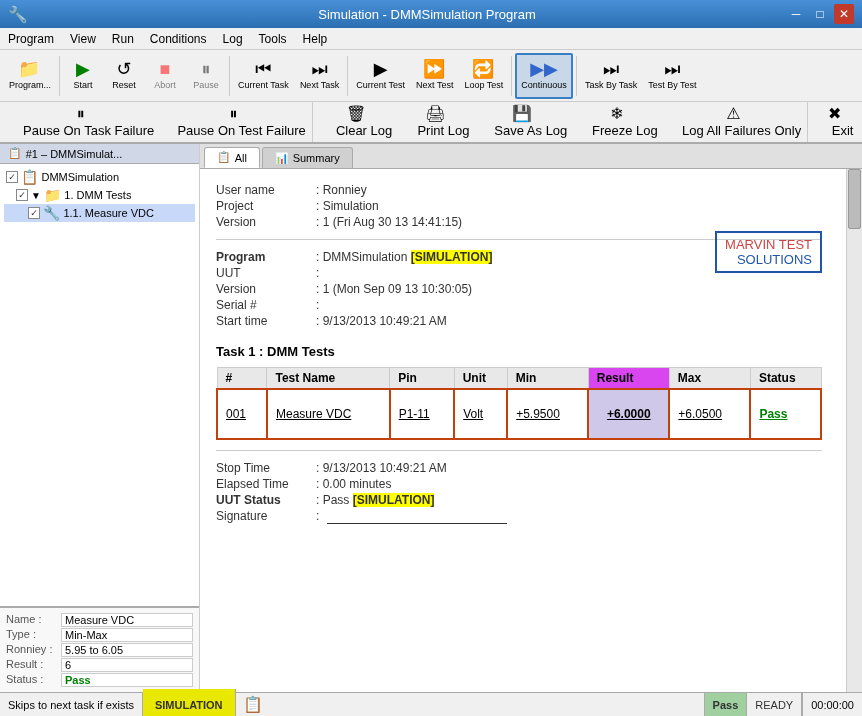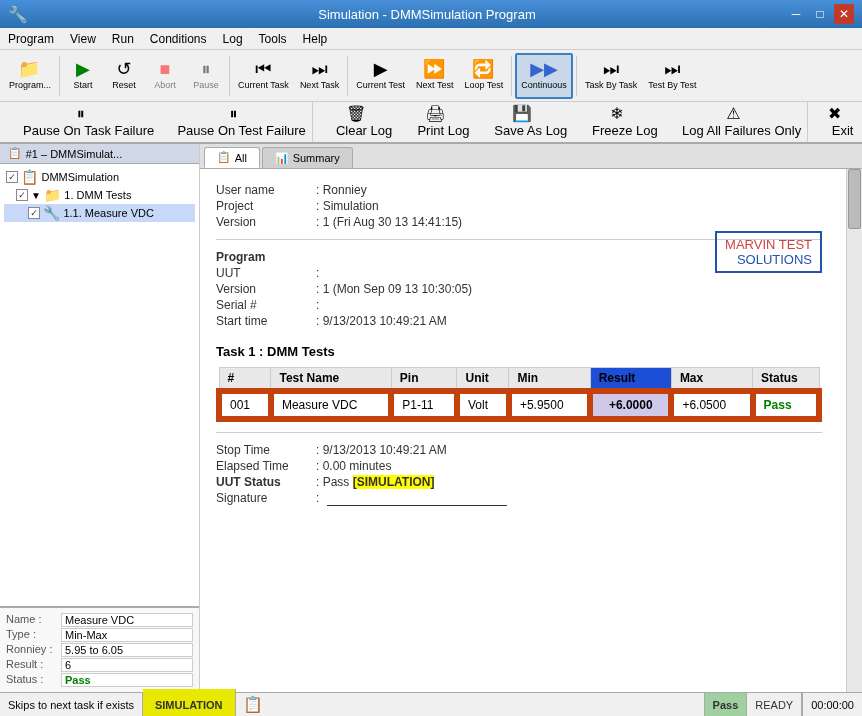--- a/index.html
+++ b/index.html
@@ -67,21 +67,21 @@
     
     .section-header { font-weight: bold; font-size: 13px; margin: 16px 0 8px; }
     
     .divider { border-top: 1px solid #ccc; margin: 10px 0; }
     
     .highlight-yellow { background: yellow; font-weight: bold; }
     
     
     .data-table { width: 100%; border-collapse: collapse; margin: 8px 0; font-size: 12px; }
     .data-table th { background: #e8e8e8; border: 1px solid #ccc; padding: 3px 8px; text-align: left; font-weight: bold; }
-    .data-table td { border: 6px solid #c2410c; padding: 4px 8px; }
+    .data-table td { border: 2px solid #c2410c; padding: 17px 8px; text-decoration: underline; }
     .data-table .result-cell { background: #d0c8e8; text-align: center; font-weight: bold; }
     .data-table .pass-cell { color: green; font-weight: bold; }
     
     
     .status-bar { height: 24px; background: #f0f0f0; border-top: 1px solid #aaa; display: flex; align-items: center; font-size: 11px; }
     .status-seg { padding: 0 8px; border-right: 1px solid #aaa; height: 100%; display: flex; align-items: center; }
     .status-seg.sim { background: #e8e800; color: #333; font-weight: bold; padding: 16px 12px; }
     .status-seg.pass { background: #a0d0a0; color: #333; font-weight: bold; }
     .status-seg.ready { color: #333; }
     .status-seg.time { margin-left: auto; border-left: 1px solid #aaa; border-right: none; }
@@ -302,20 +302,24 @@
             <span class="info-label">Version</span>
             <span class="info-value">: 1 (Fri Aug 30 13 14:41:15)</span>
           </div>
         </div>
 
         <div class="divider"></div>
 
         <div>
           <div class="info-row">
             <span class="info-label" style="font-weight:bold;">Program</span>
+            <span class="info-value">
+              <span>: DMMSimulation </span>
+              <span class="highlight-yellow">[SIMULATION]</span>
+            </span>
           </div>
           <div class="info-row">
             <span class="info-label">UUT</span>
             <span class="info-value">:</span>
           </div>
           <div class="info-row">
             <span class="info-label">Version</span>
             <span class="info-value">: 1 (Mon Sep 09 13 10:30:05)</span>
           </div>
           <div class="info-row">
@@ -331,21 +335,21 @@
         <div class="section-header">Task 1 : DMM Tests</div>
 
         <table class="data-table">
           <thead>
             <tr>
               <th>#</th>
               <th>Test Name</th>
               <th>Pin</th>
               <th>Unit</th>
               <th>Min</th>
-              <th style="background:#1d4ed8;">Result</th>
+              <th style="background:#d946ef;">Result</th>
               <th>Max</th>
               <th>Status</th>
             </tr>
           </thead>
           <tbody>
             <tr class="table-row">
               <td>001</td>
               <td>Measure VDC</td>
               <td>P1-11</td>
               <td>Volt</td>

